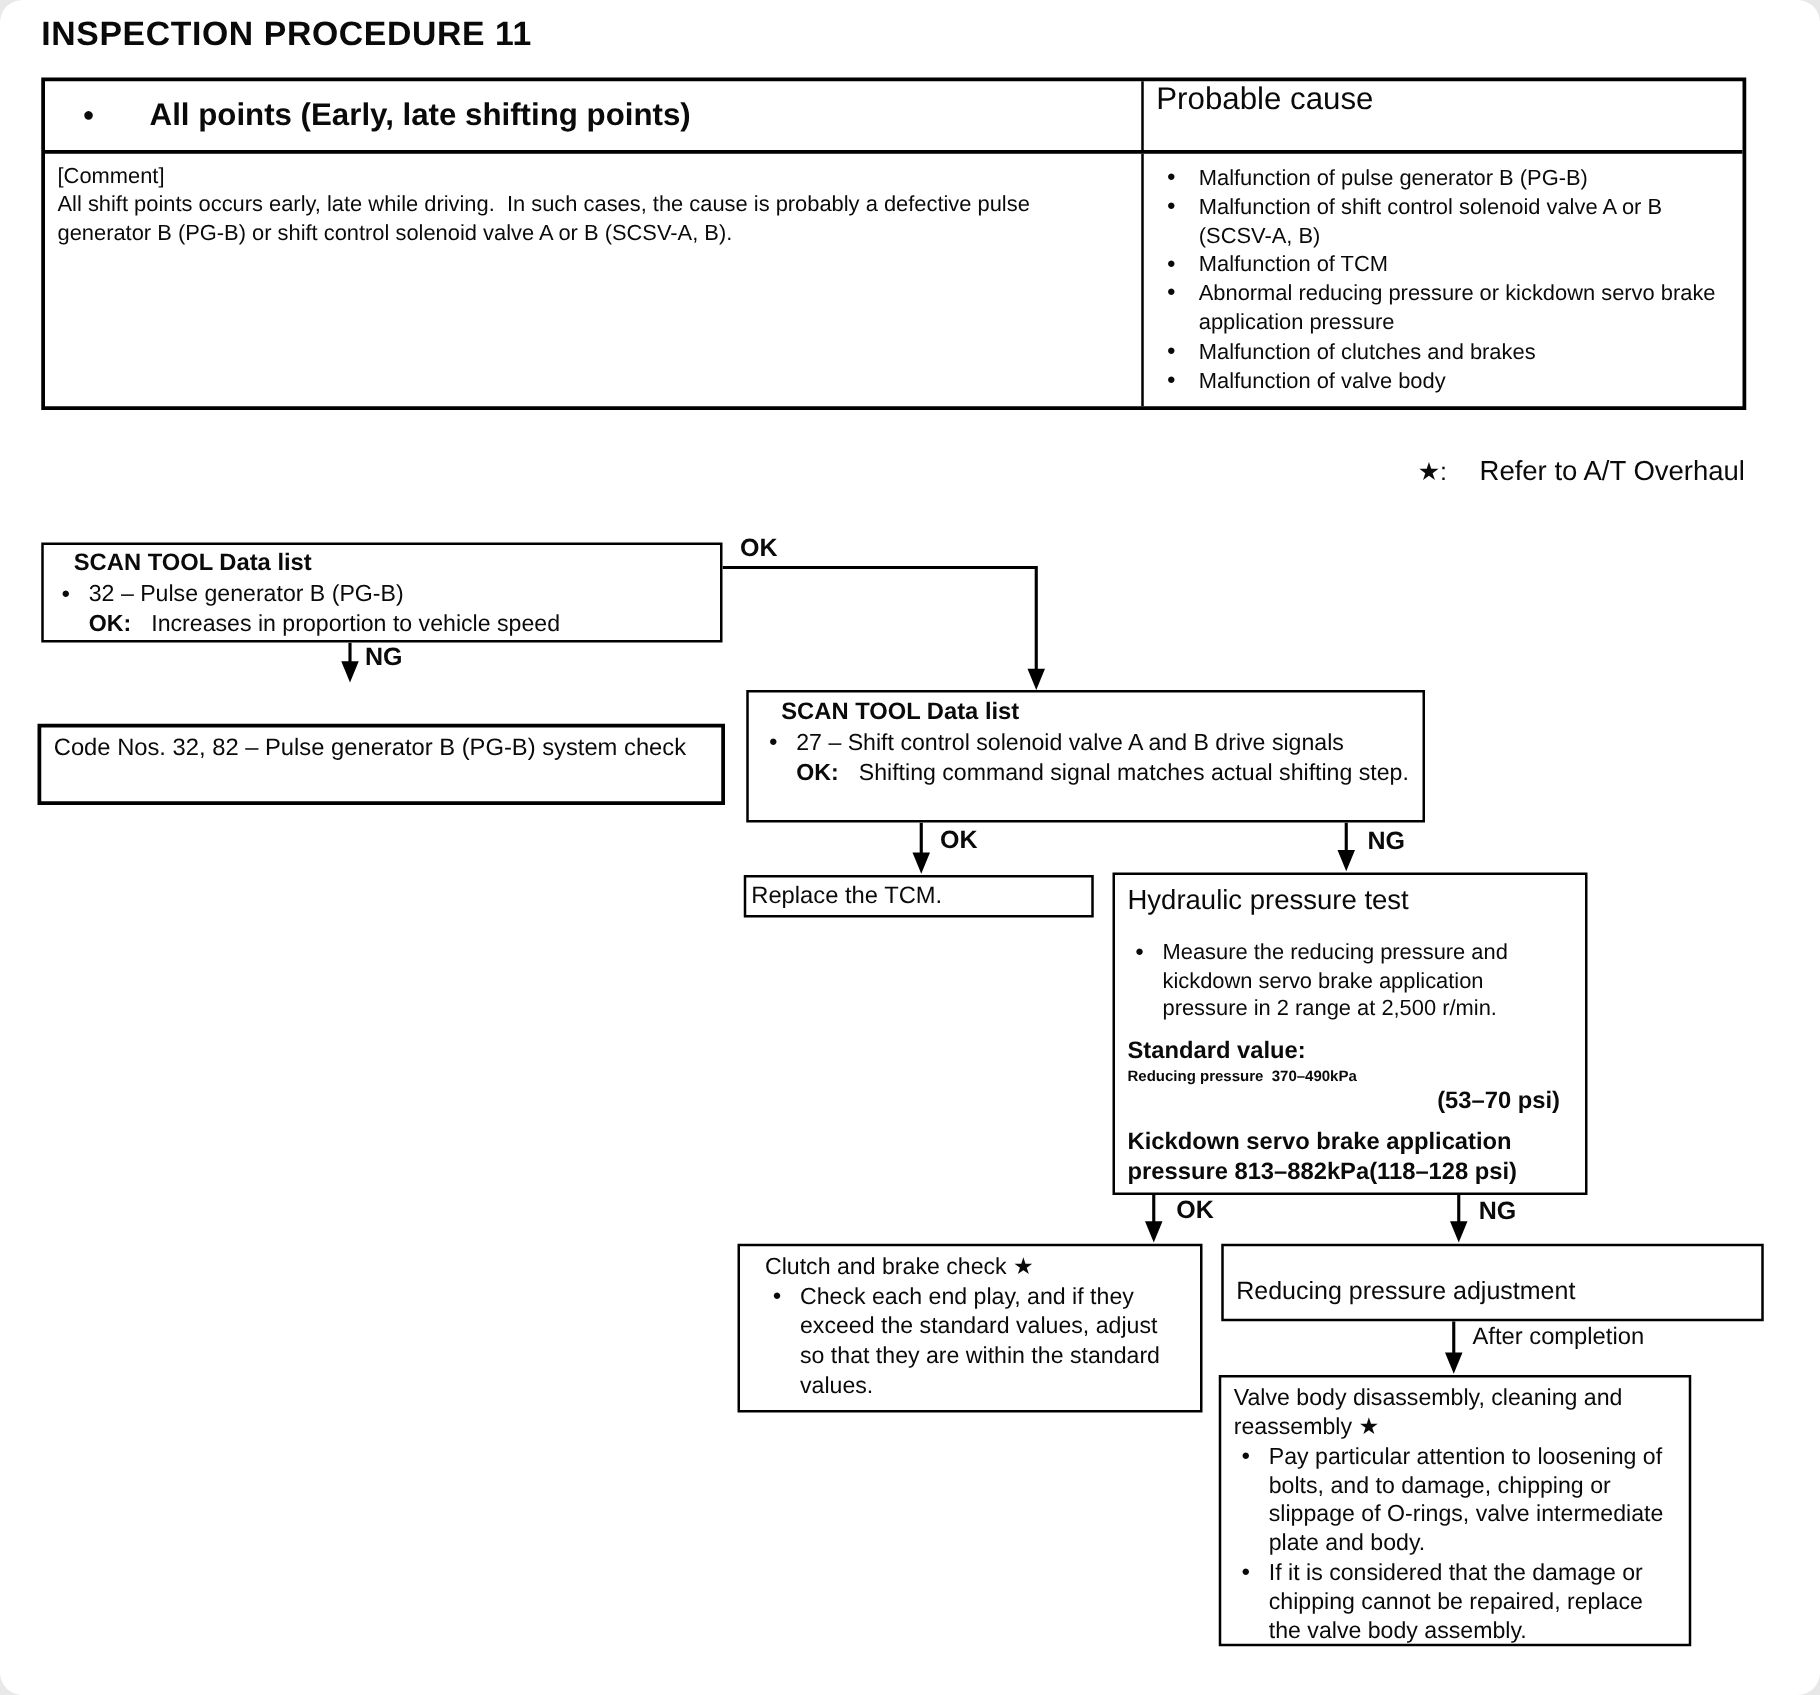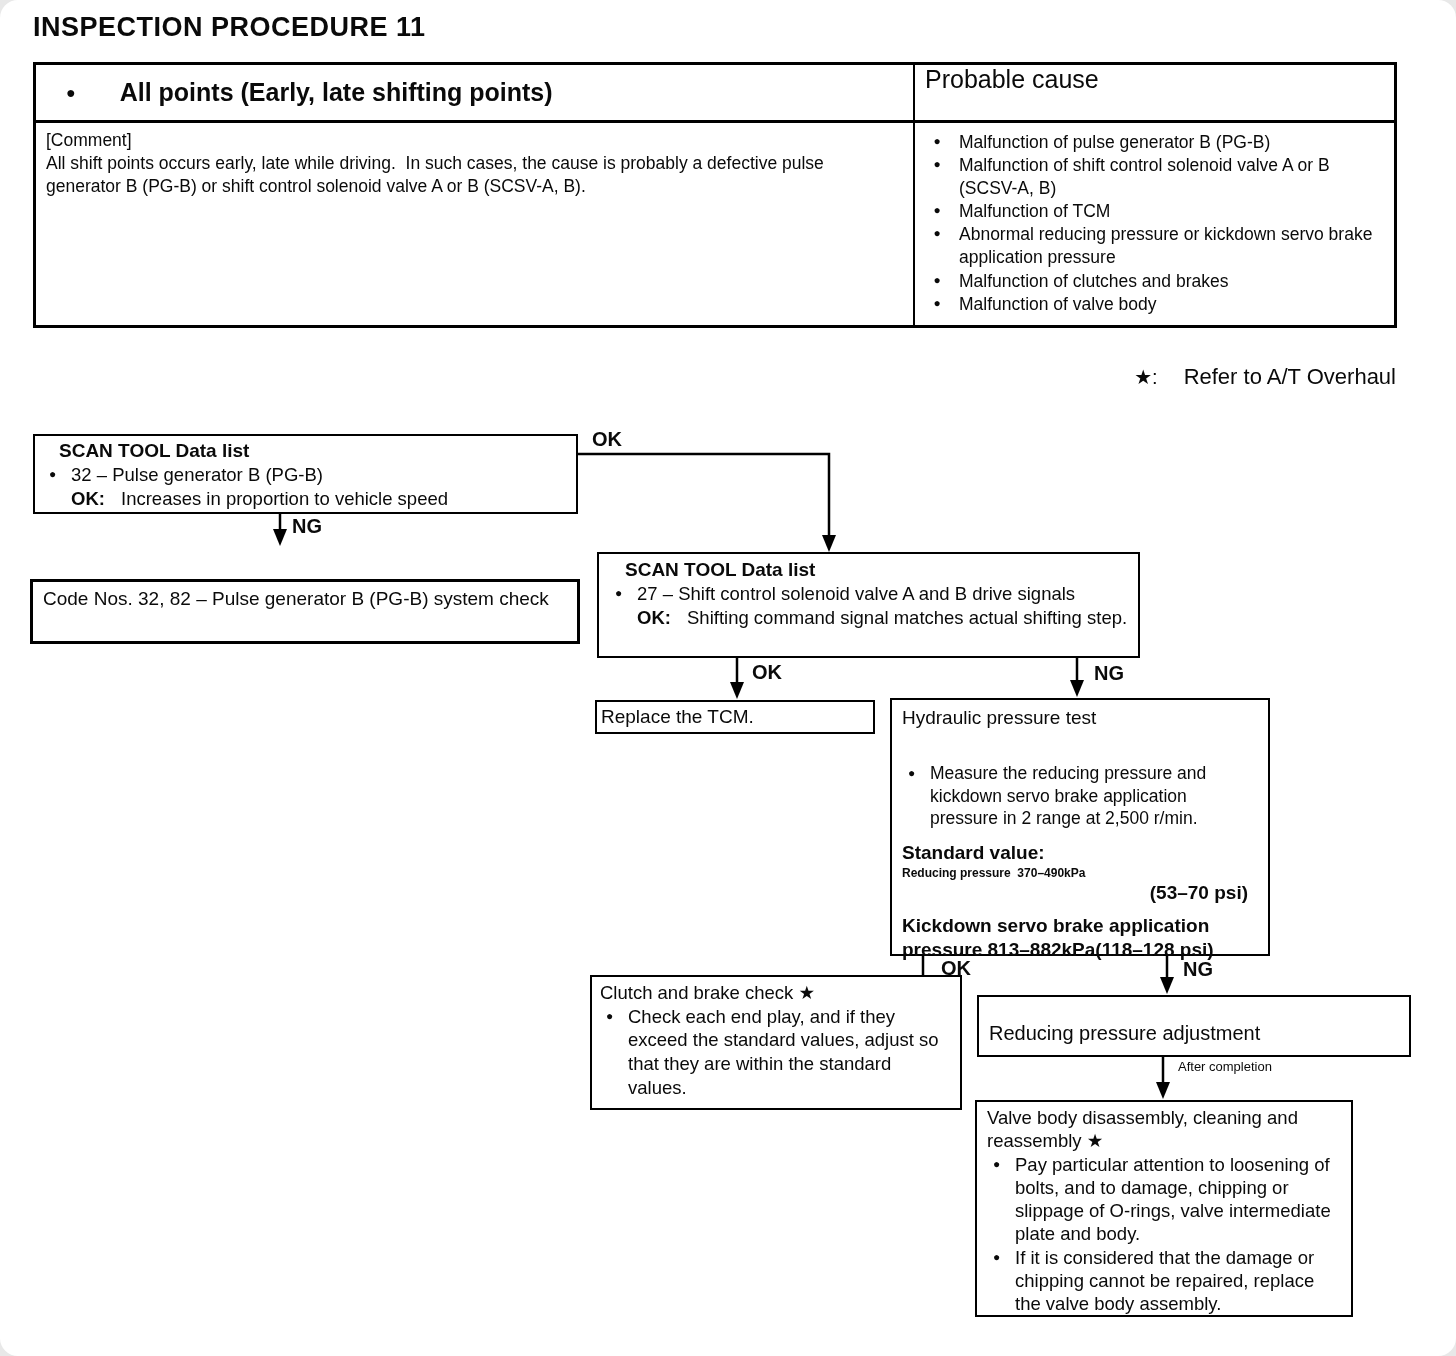--- a/index.html
+++ b/index.html
@@ -61,38 +61,38 @@
   .ok-label { font-weight: bold; width: 50px; flex-shrink: 0; }
   .fc-text { flex: 1; }
 
   #box-scan1 { left: 33px;  top: 434px;  width: 545px; height: 80px;  padding: 3px 8px; }
   #box-scan1 .fc-row.ok-row { margin-left: 28px; }
   #box-code  { left: 30px;  top: 547px;  width: 550px; height: 65px;  border-width: 3px; padding: 5px 10px; font-size: 19px; margin-top: 32px; }
   #box-scan2 { left: 597px; top: 552px;  width: 543px; height: 106px; padding: 4px 10px; }
   #box-scan2 .fc-row.ok-row { margin-left: 28px; }
   #box-tcm   { left: 595px; top: 700px;  width: 280px; height: 34px;  padding: 3px 4px; font-size: 19px; }
   #box-hyd   { left: 890px; top: 698px;  width: 380px; height: 258px; padding: 6px 10px; }
-  #box-hyd .hyd-title { font-size: 19px; margin-bottom: 32px; }
+  #box-hyd .hyd-title { font-size: 22px; margin-bottom: 16px; }
   #box-hyd .measure { font-size: 17.5px; }
   #box-hyd .std-label { font-weight: bold; font-size: 19px; margin-top: 12px; }
   #box-hyd .std-line { font-weight: bold; font-size: 12px; }
   #box-hyd .std-psi { font-weight: bold; font-size: 19px; text-align: right; padding-right: 10px; }
   #box-hyd .std-kick { font-weight: bold; font-size: 19px; margin-top: 9px; line-height: 1.25; }
-  #box-clutch { left: 590px; top: 975px;  width: 372px; height: 135px; padding: 4px 8px; }
+  #box-clutch { left: 590px; top: 995px;  width: 372px; height: 135px; padding: 4px 20px; }
   #box-redadj { left: 977px; top: 995px;  width: 434px; height: 62px;  padding: 24px 10px; font-size: 20px; }
   #box-valve  { left: 975px; top: 1100px; width: 378px; height: 217px; padding: 4px 10px; line-height: 1.26; }
 
   .fc-label { position: absolute; font-size: 20px; font-weight: bold; }
   #lbl-ok1 { left: 592px;  top: 428px; }
   #lbl-ng1 { left: 292px;  top: 515px; }
   #lbl-ok2 { left: 752px;  top: 661px; }
   #lbl-ng2 { left: 1094px; top: 662px; }
   #lbl-ok3 { left: 941px;  top: 957px; }
   #lbl-ng3 { left: 1183px; top: 958px; }
-  #lbl-after { left: 1178px; top: 1059px; font-weight: normal; font-size: 13px; }
+  #lbl-after { left: 1178px; top: 1059px; font-weight: normal; font-size: 19px; }
 
   .connector-layer { position: absolute; left: 0; top: 0; pointer-events: none; }
 </style>
 </head>
 <body>
 
 <div class="page">
 
   <div class="doc-title">INSPECTION PROCEDURE 11</div>
 

